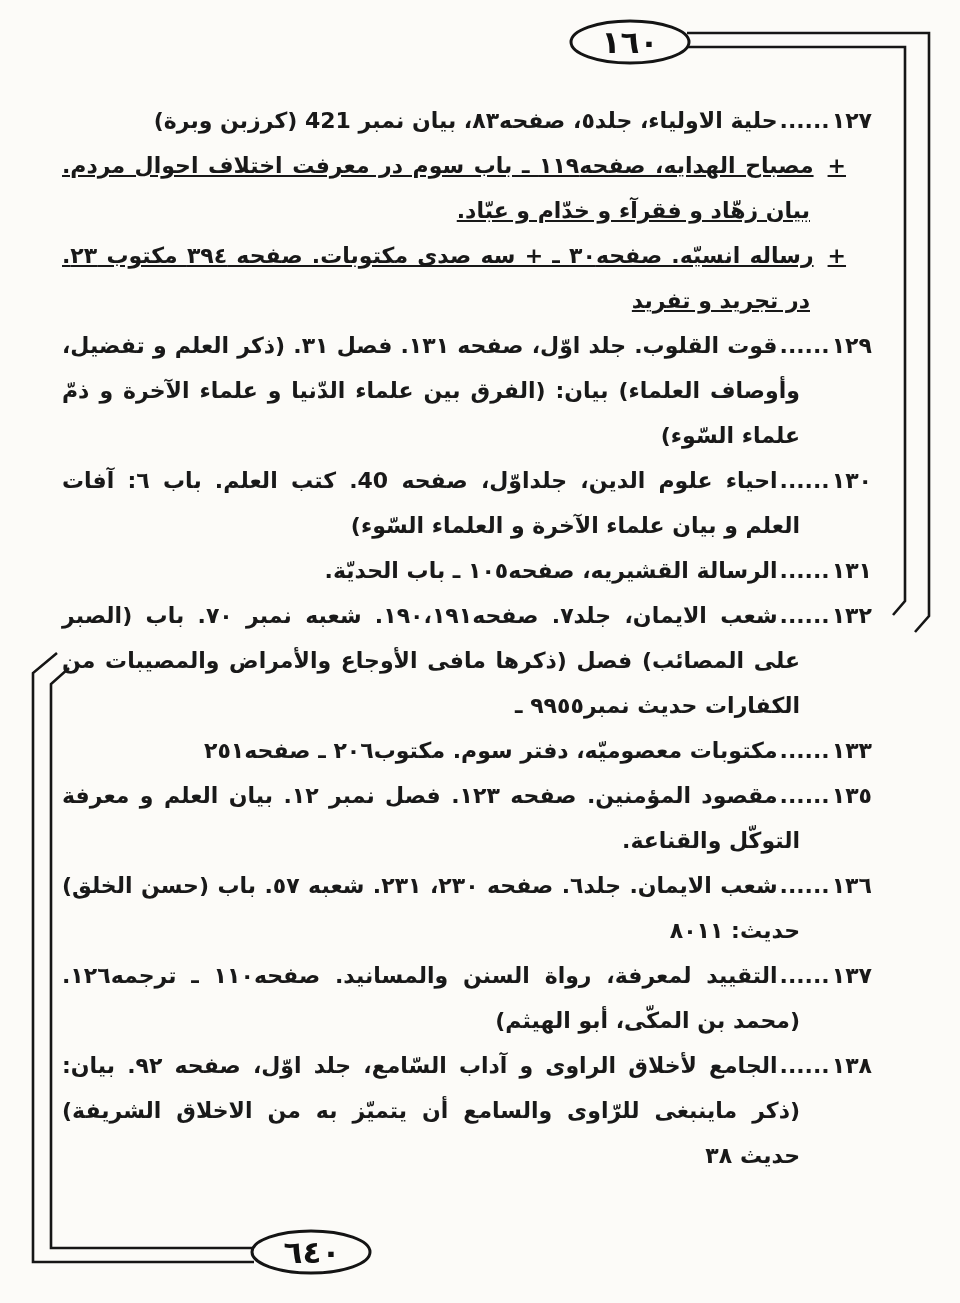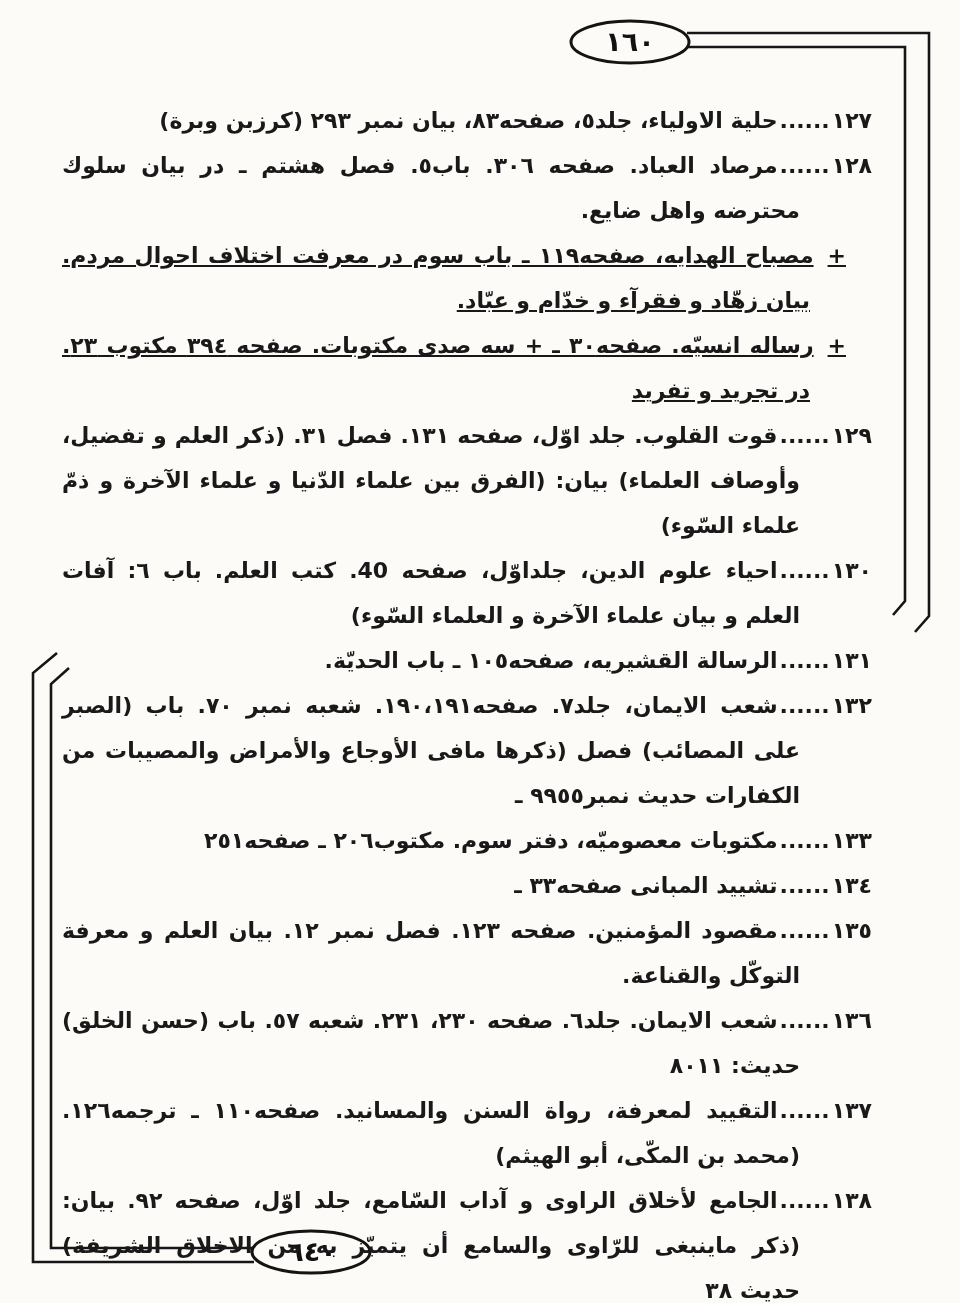--- a/index.html
+++ b/index.html
@@ -29,21 +29,21 @@
     fill: none;
     stroke: #141414;
     stroke-width: 3;
   }
   .pagenum {
     position: absolute;
     width: 118px;
     height: 40px;
     line-height: 40px;
     text-align: center;
-    font-size: 27px;
+    font-size: 31px;
     font-weight: bold;
     color: #111;
     letter-spacing: 2px;
   }
   .pagenum.top    { left: 571px; top: 22px; }
   .pagenum.bottom { left: 253px; top: 1232px; }
   .content {
     position: absolute;
     top: 98px;
     right: 88px;
@@ -84,27 +84,25 @@
   <polyline class="ln" points="69,668 51,684 51,1248 254,1248"></polyline>
 
   <ellipse class="ov" cx="630" cy="42" rx="59" ry="21"></ellipse>
   <ellipse class="ov" cx="311" cy="1252" rx="59" ry="21"></ellipse>
 </svg>
 
 <div class="pagenum top">١٦٠</div>
 <div class="pagenum bottom">٦٤٠</div>
 
 <div class="content" id="list">
-    <div class="entry"><span class="num">١٢٧</span><span class="leader">......</span><span class="text">حلية الاولياء، جلد٥، صفحه٨٣، بيان نمبر ٢٩٣ (كرزبن وبرة)</span></div>
-    <div class="entry"><span class="num">١٢٨</span><span class="leader">......</span><span class="text">مرصاد العباد. صفحه ٣٠٦. باب٥. فصل هشتم ـ در بيان سلوك محترضه واهل ضايع.</span></div>
+    <div class="entry"><span class="num">١٢٧</span><span class="leader">......</span><span class="text">حلية الاولياء، جلد٥، صفحه٨٣، بيان نمبر 421 (كرزبن وبرة)</span></div>
     <div class="entry note"><span class="num">+</span><span class="leader"></span><span class="text">مصباح الهدايه، صفحه١١٩ ـ باب سوم در معرفت اختلاف احوال مردم. بيان زهّاد و فقرآء و خدّام و عبّاد.</span></div>
     <div class="entry note"><span class="num">+</span><span class="leader"></span><span class="text">رساله انسيّه. صفحه٣٠ ـ + سه صدى مكتوبات. صفحه ٣٩٤ مكتوب ٢٣. در تجريد و تفريد</span></div>
     <div class="entry"><span class="num">١٢٩</span><span class="leader">......</span><span class="text">قوت القلوب. جلد اوّل، صفحه ١٣١. فصل ٣١. (ذكر العلم و تفضيل، وأوصاف العلماء) بيان: (الفرق بين علماء الدّنيا و علماء الآخرة و ذمّ علماء السّوء)</span></div>
     <div class="entry"><span class="num">١٣٠</span><span class="leader">......</span><span class="text">احياء علوم الدين، جلداوّل، صفحه 40. كتب العلم. باب ٦: آفات العلم و بيان علماء الآخرة و العلماء السّوء)</span></div>
     <div class="entry"><span class="num">١٣١</span><span class="leader">......</span><span class="text">الرسالة القشيريه، صفحه١٠٥ ـ باب الحديّة.</span></div>
     <div class="entry"><span class="num">١٣٢</span><span class="leader">......</span><span class="text">شعب الايمان، جلد٧. صفحه١٩٠،١٩١. شعبه نمبر ٧٠. باب (الصبر على المصائب) فصل (ذكرها مافى الأوجاع والأمراض والمصيبات من الكفارات حديث نمبر٩٩٥٥ ـ</span></div>
     <div class="entry"><span class="num">١٣٣</span><span class="leader">......</span><span class="text">مكتوبات معصوميّه، دفتر سوم. مكتوب٢٠٦ ـ صفحه٢٥١</span></div>
-    <div class="entry"><span class="num">١٣٤</span><span class="leader">......</span><span class="text">تشييد المبانى صفحه٣٣ ـ</span></div>
     <div class="entry"><span class="num">١٣٥</span><span class="leader">......</span><span class="text">مقصود المؤمنين. صفحه ١٢٣. فصل نمبر ١٢. بيان العلم و معرفة التوكّل والقناعة.</span></div>
     <div class="entry"><span class="num">١٣٦</span><span class="leader">......</span><span class="text">شعب الايمان. جلد٦. صفحه ٢٣٠، ٢٣١. شعبه ٥٧. باب (حسن الخلق) حديث: ٨٠١١</span></div>
     <div class="entry"><span class="num">١٣٧</span><span class="leader">......</span><span class="text">التقييد لمعرفة، رواة السنن والمسانيد. صفحه١١٠ ـ ترجمه١٢٦. (محمد بن المكّى، أبو الهيثم)</span></div>
     <div class="entry"><span class="num">١٣٨</span><span class="leader">......</span><span class="text">الجامع لأخلاق الراوى و آداب السّامع، جلد اوّل، صفحه ٩٢. بيان: (ذكر ماينبغى للرّاوى والسامع أن يتميّز به من الاخلاق الشريفة) حديث ٣٨</span></div>
   </div>
 
 </body></html>

